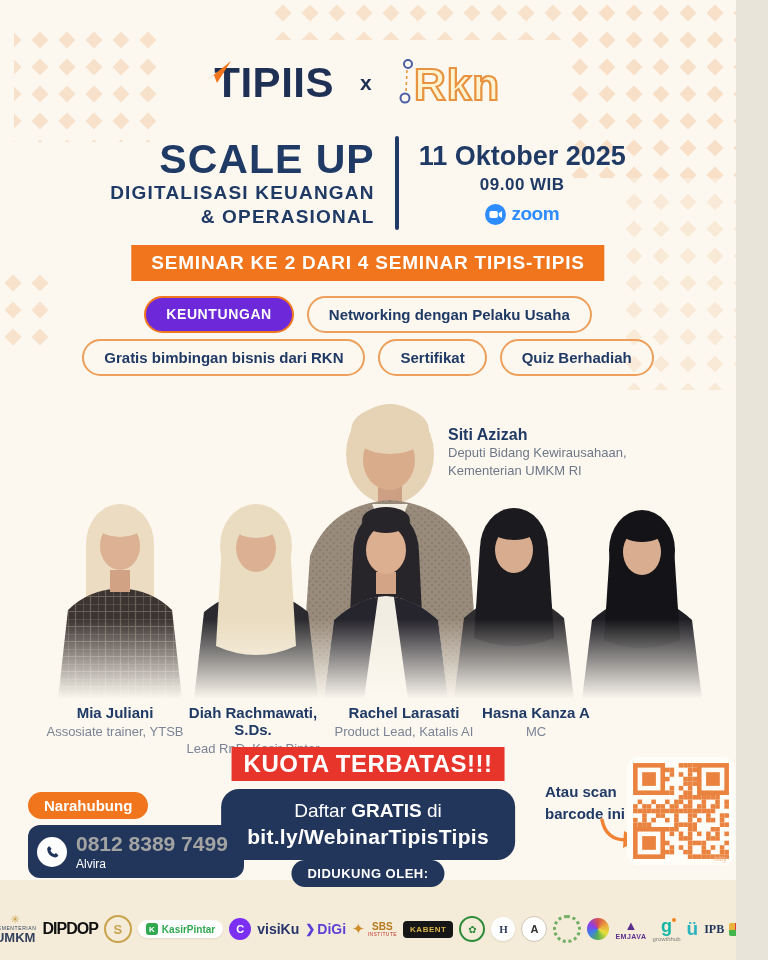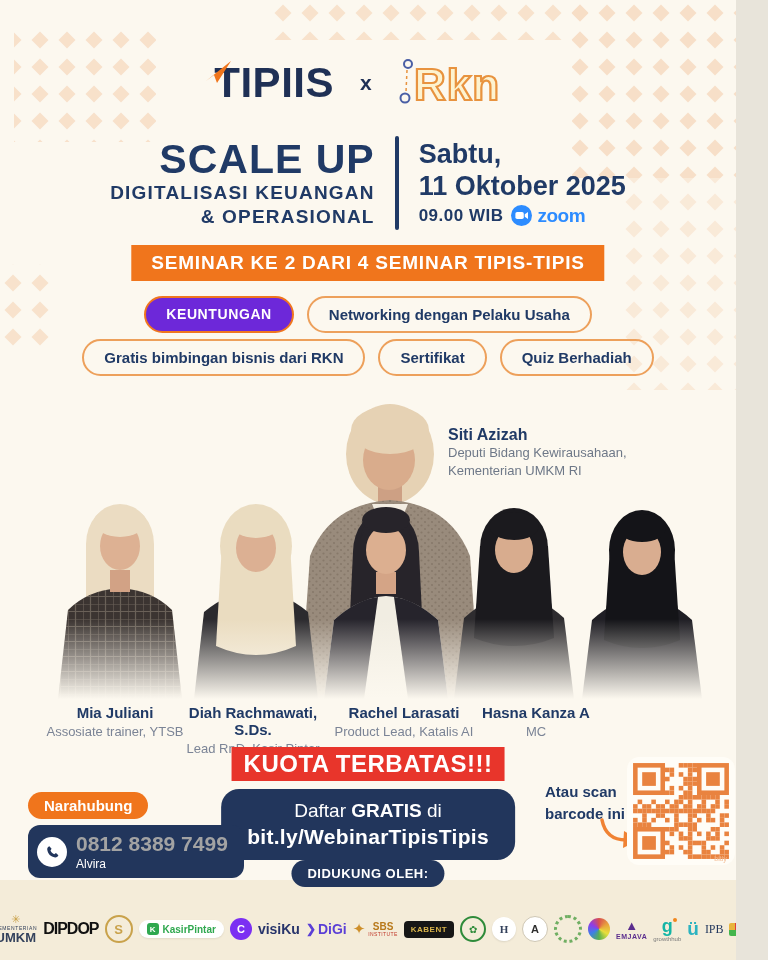--- a/index.html
+++ b/index.html
@@ -15,21 +15,21 @@
   .brand-x{font-size:21px;font-weight:800;color:#1F3055;}
 
   
   .title-wrap{top:136px;left:0;width:100%;display:flex;justify-content:center;align-items:center;gap:20px;}
   .title-left{text-align:right;}
   .scaleup{font-size:41px;font-weight:800;letter-spacing:1px;line-height:1.05;}
   .subline{font-size:19px;font-weight:800;letter-spacing:1.2px;line-height:1.25;}
   .divider{width:4px;height:94px;background:#203A66;border-radius:2px;}
   .title-right{text-align:left;}
   .day,.date{font-size:27px;font-weight:800;line-height:1.15;}
-  .time-row{display:flex;align-items:center;gap:8px;margin-top:3px;}
+  .time-row{display:flex;align-items:center;gap:8px;margin-top:3px;flex-direction:column;}
   .time{font-size:17px;font-weight:800;letter-spacing:.5px;}
   .zoom-wrap{display:flex;align-items:center;gap:5px;}
   .zoom-word{font-size:19px;font-weight:700;color:#2D8CFF;letter-spacing:-.5px;}
 
   
   .banner{top:245px;left:50%;transform:translateX(-50%);background:#F0751C;color:#fff;
           font-weight:800;font-size:19px;letter-spacing:.8px;padding:7px 20px;white-space:nowrap;}
 
   
   .pill-row{left:0;width:100%;display:flex;justify-content:center;gap:13px;}
@@ -105,21 +105,21 @@
   .a-circ{width:24px;height:24px;background:#fff;border:1px solid #CFC7B4;color:#2F2F2F;font-size:11px;font-weight:800;}
   .dots-circ{width:22px;height:22px;border:3px dotted #6FAE62;border-radius:50%;}
   .color-circ{width:22px;height:22px;border-radius:50%;
               background:conic-gradient(#D94F4F,#E8A33C,#E8DF3C,#58B04E,#3C7FE8,#8E3CE8,#D94F4F);}
   .emjava-mark{color:#5B2D8E;font-size:13px;}
   .emjava-t{font-size:7px;font-weight:800;color:#5B2D8E;letter-spacing:.5px;margin-top:1px;}
   .gh-g{color:#13B5A6;font-size:18px;font-weight:800;position:relative;}
   .gh-dot{position:absolute;right:-4px;top:1px;width:4px;height:4px;border-radius:50%;background:#F0861C;}
   .gh-t{font-size:6px;color:#7A7A7A;margin-top:1px;}
   .u-logo{color:#2BB3C0;font-size:19px;font-weight:800;}
-  .ipb-t{font-size:12px;font-weight:400;color:#1F355C;font-family:"Liberation Serif",serif;margin-right:5px;}
+  .ipb-t{font-size:12px;font-weight:700;color:#1F355C;font-family:"Liberation Serif",serif;margin-right:5px;}
   .ipb-sq{width:13px;height:13px;border-radius:2px;
           background:conic-gradient(#E23A3A 0 25%,#3CA2E2 0 50%,#43B54C 0 75%,#E8B43C 0 100%);}
   .d-circ{width:26px;height:26px;background:#1E2430;color:#35C4B5;font-size:13px;font-weight:800;}
 </style>
 </head>
 <body>
 
 <div class="poster">
 
   <svg class="bg" width="768" height="960">
@@ -154,21 +154,20 @@
   </div>
 
   <div class="layer title-wrap">
     <div class="title-left">
       <div class="scaleup">SCALE UP</div>
       <div class="subline">DIGITALISASI KEUANGAN</div>
       <div class="subline">&amp; OPERASIONAL</div>
     </div>
     <div class="divider"></div>
     <div class="title-right">
-      <div class="day">Sabtu,</div>
       <div class="date">11 Oktober 2025</div>
       <div class="time-row">
         <span class="time">09.00 WIB</span>
         <span class="zoom-wrap">
           <svg width="21" height="21" viewBox="0 0 22 22">
             <circle cx="11" cy="11" r="11" fill="#2D8CFF"></circle>
             <rect x="4.6" y="7.4" width="8.8" height="7.2" rx="1.8" fill="#fff"></rect>
             <path d="M14.4 9.6 L17.8 7.4 V14.6 L14.4 12.4 Z" fill="#fff"></path>
           </svg>
           <span class="zoom-word">zoom</span>

